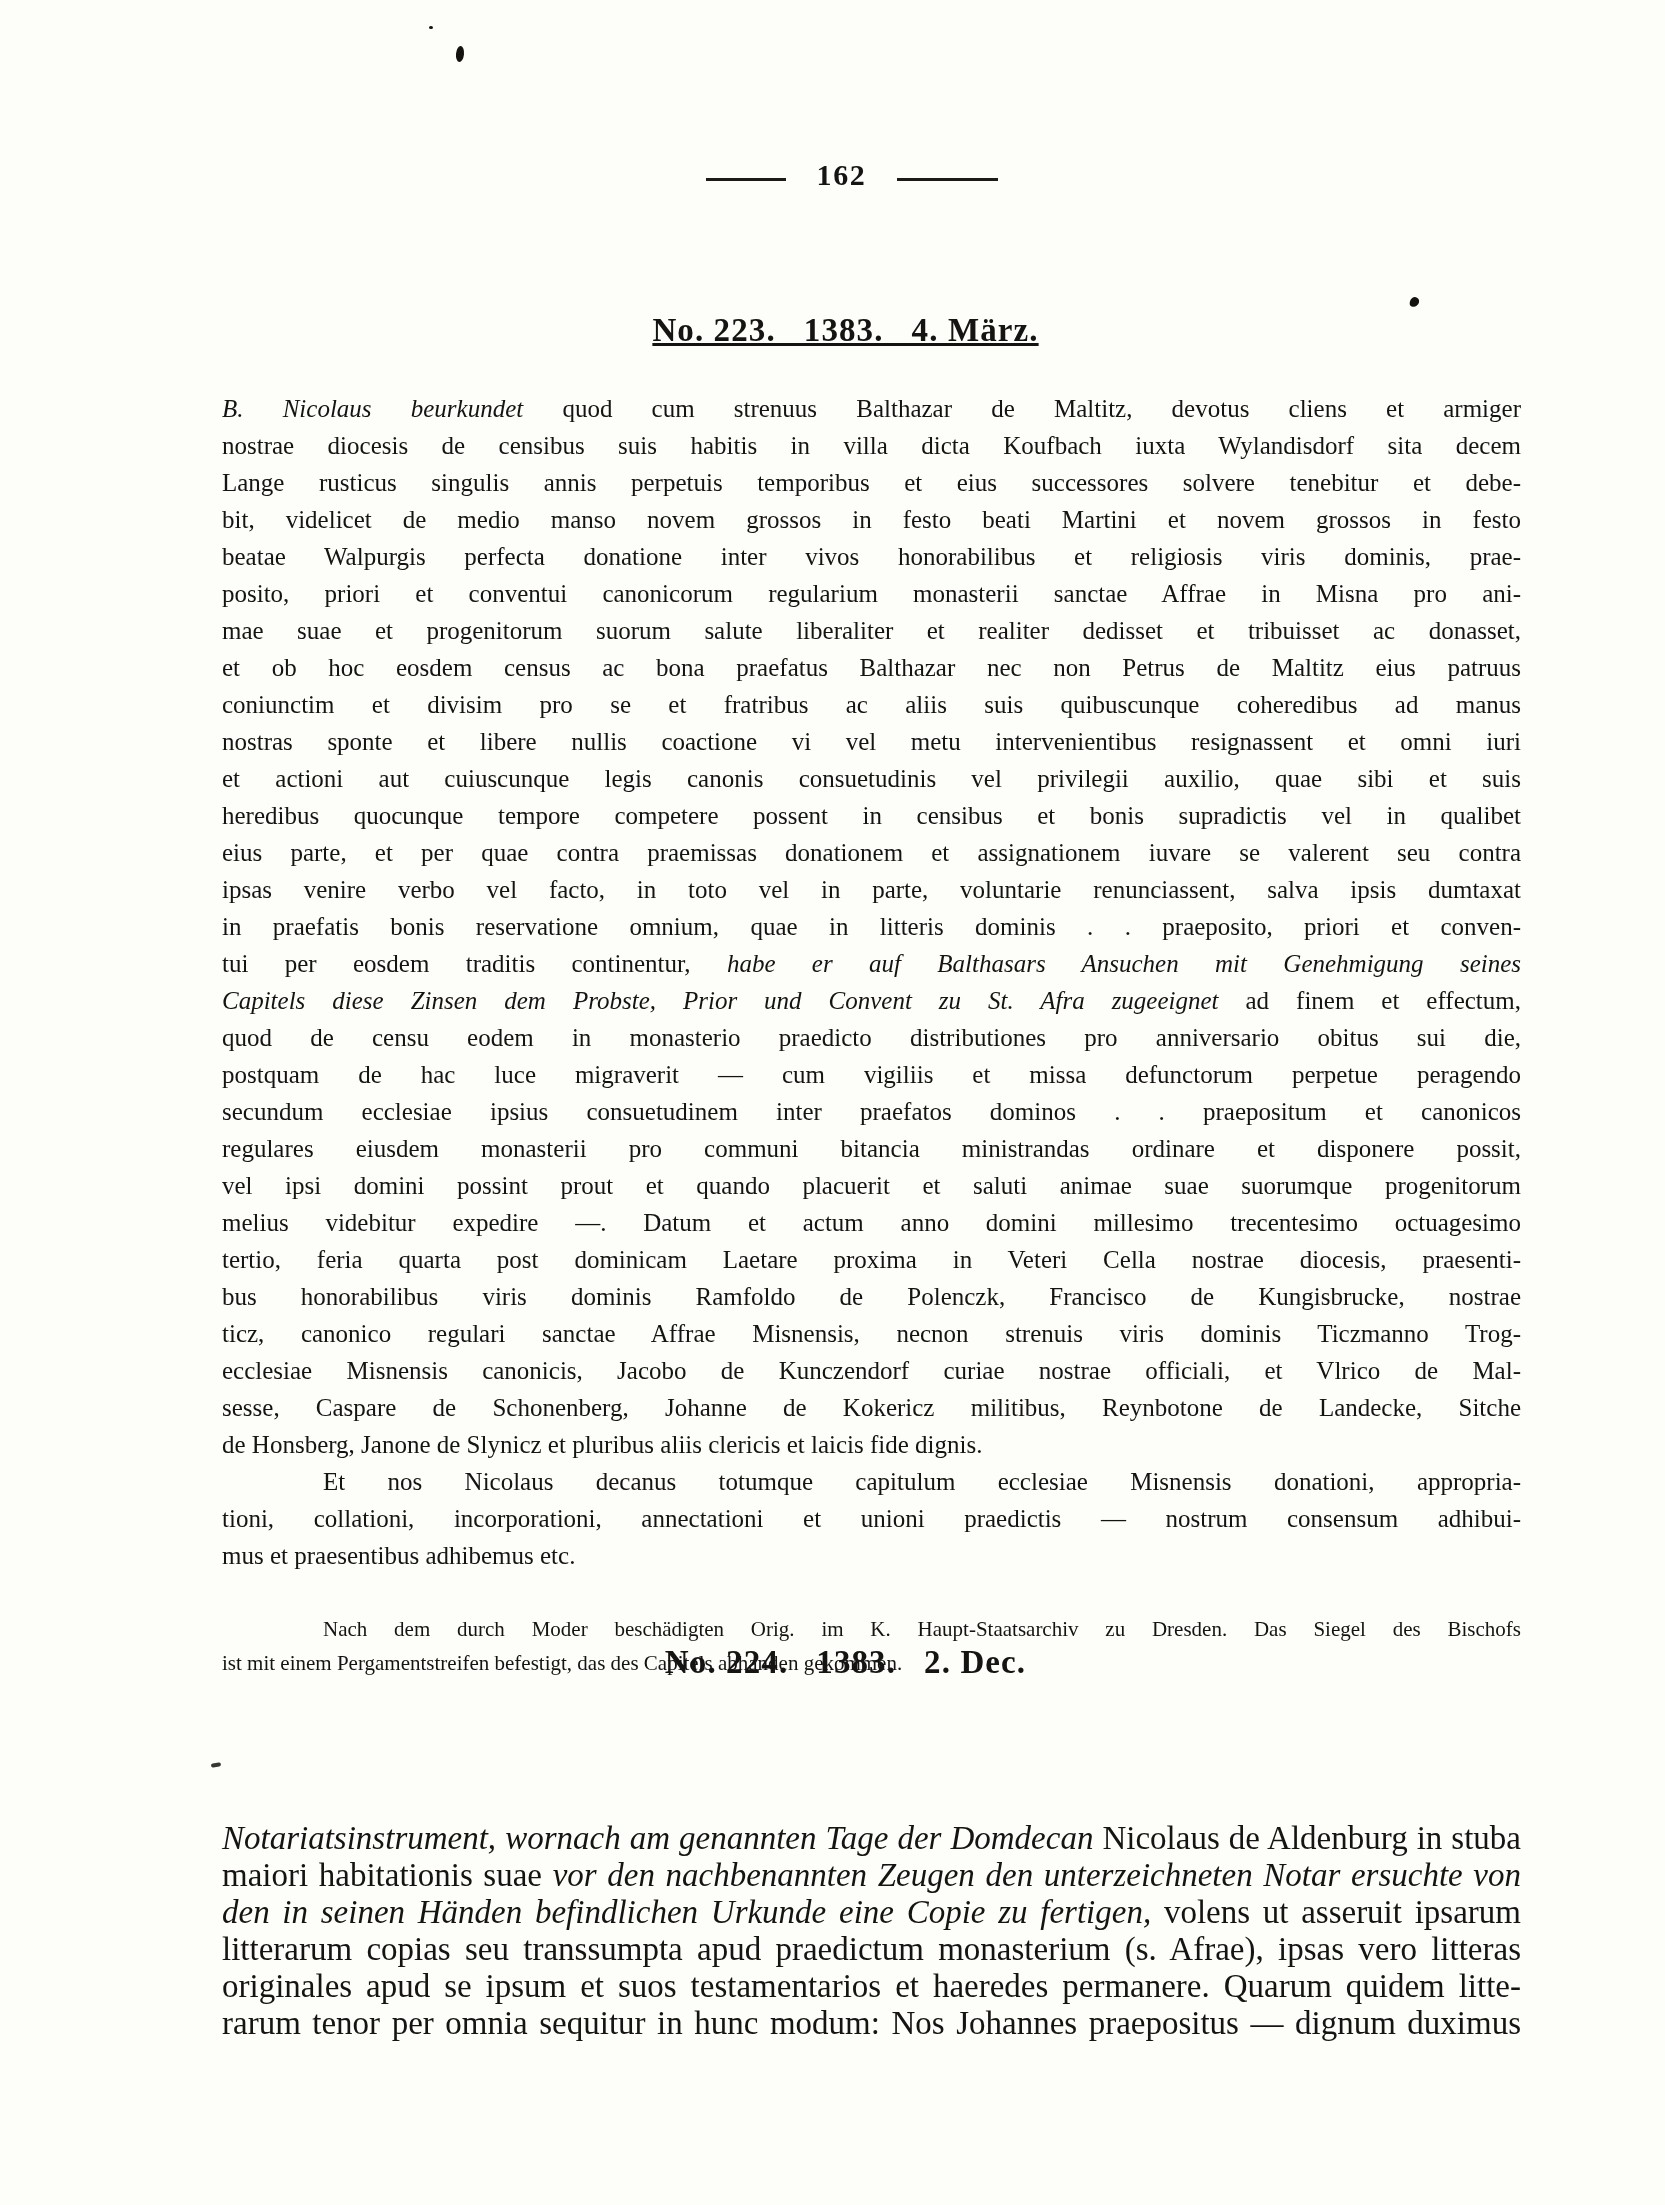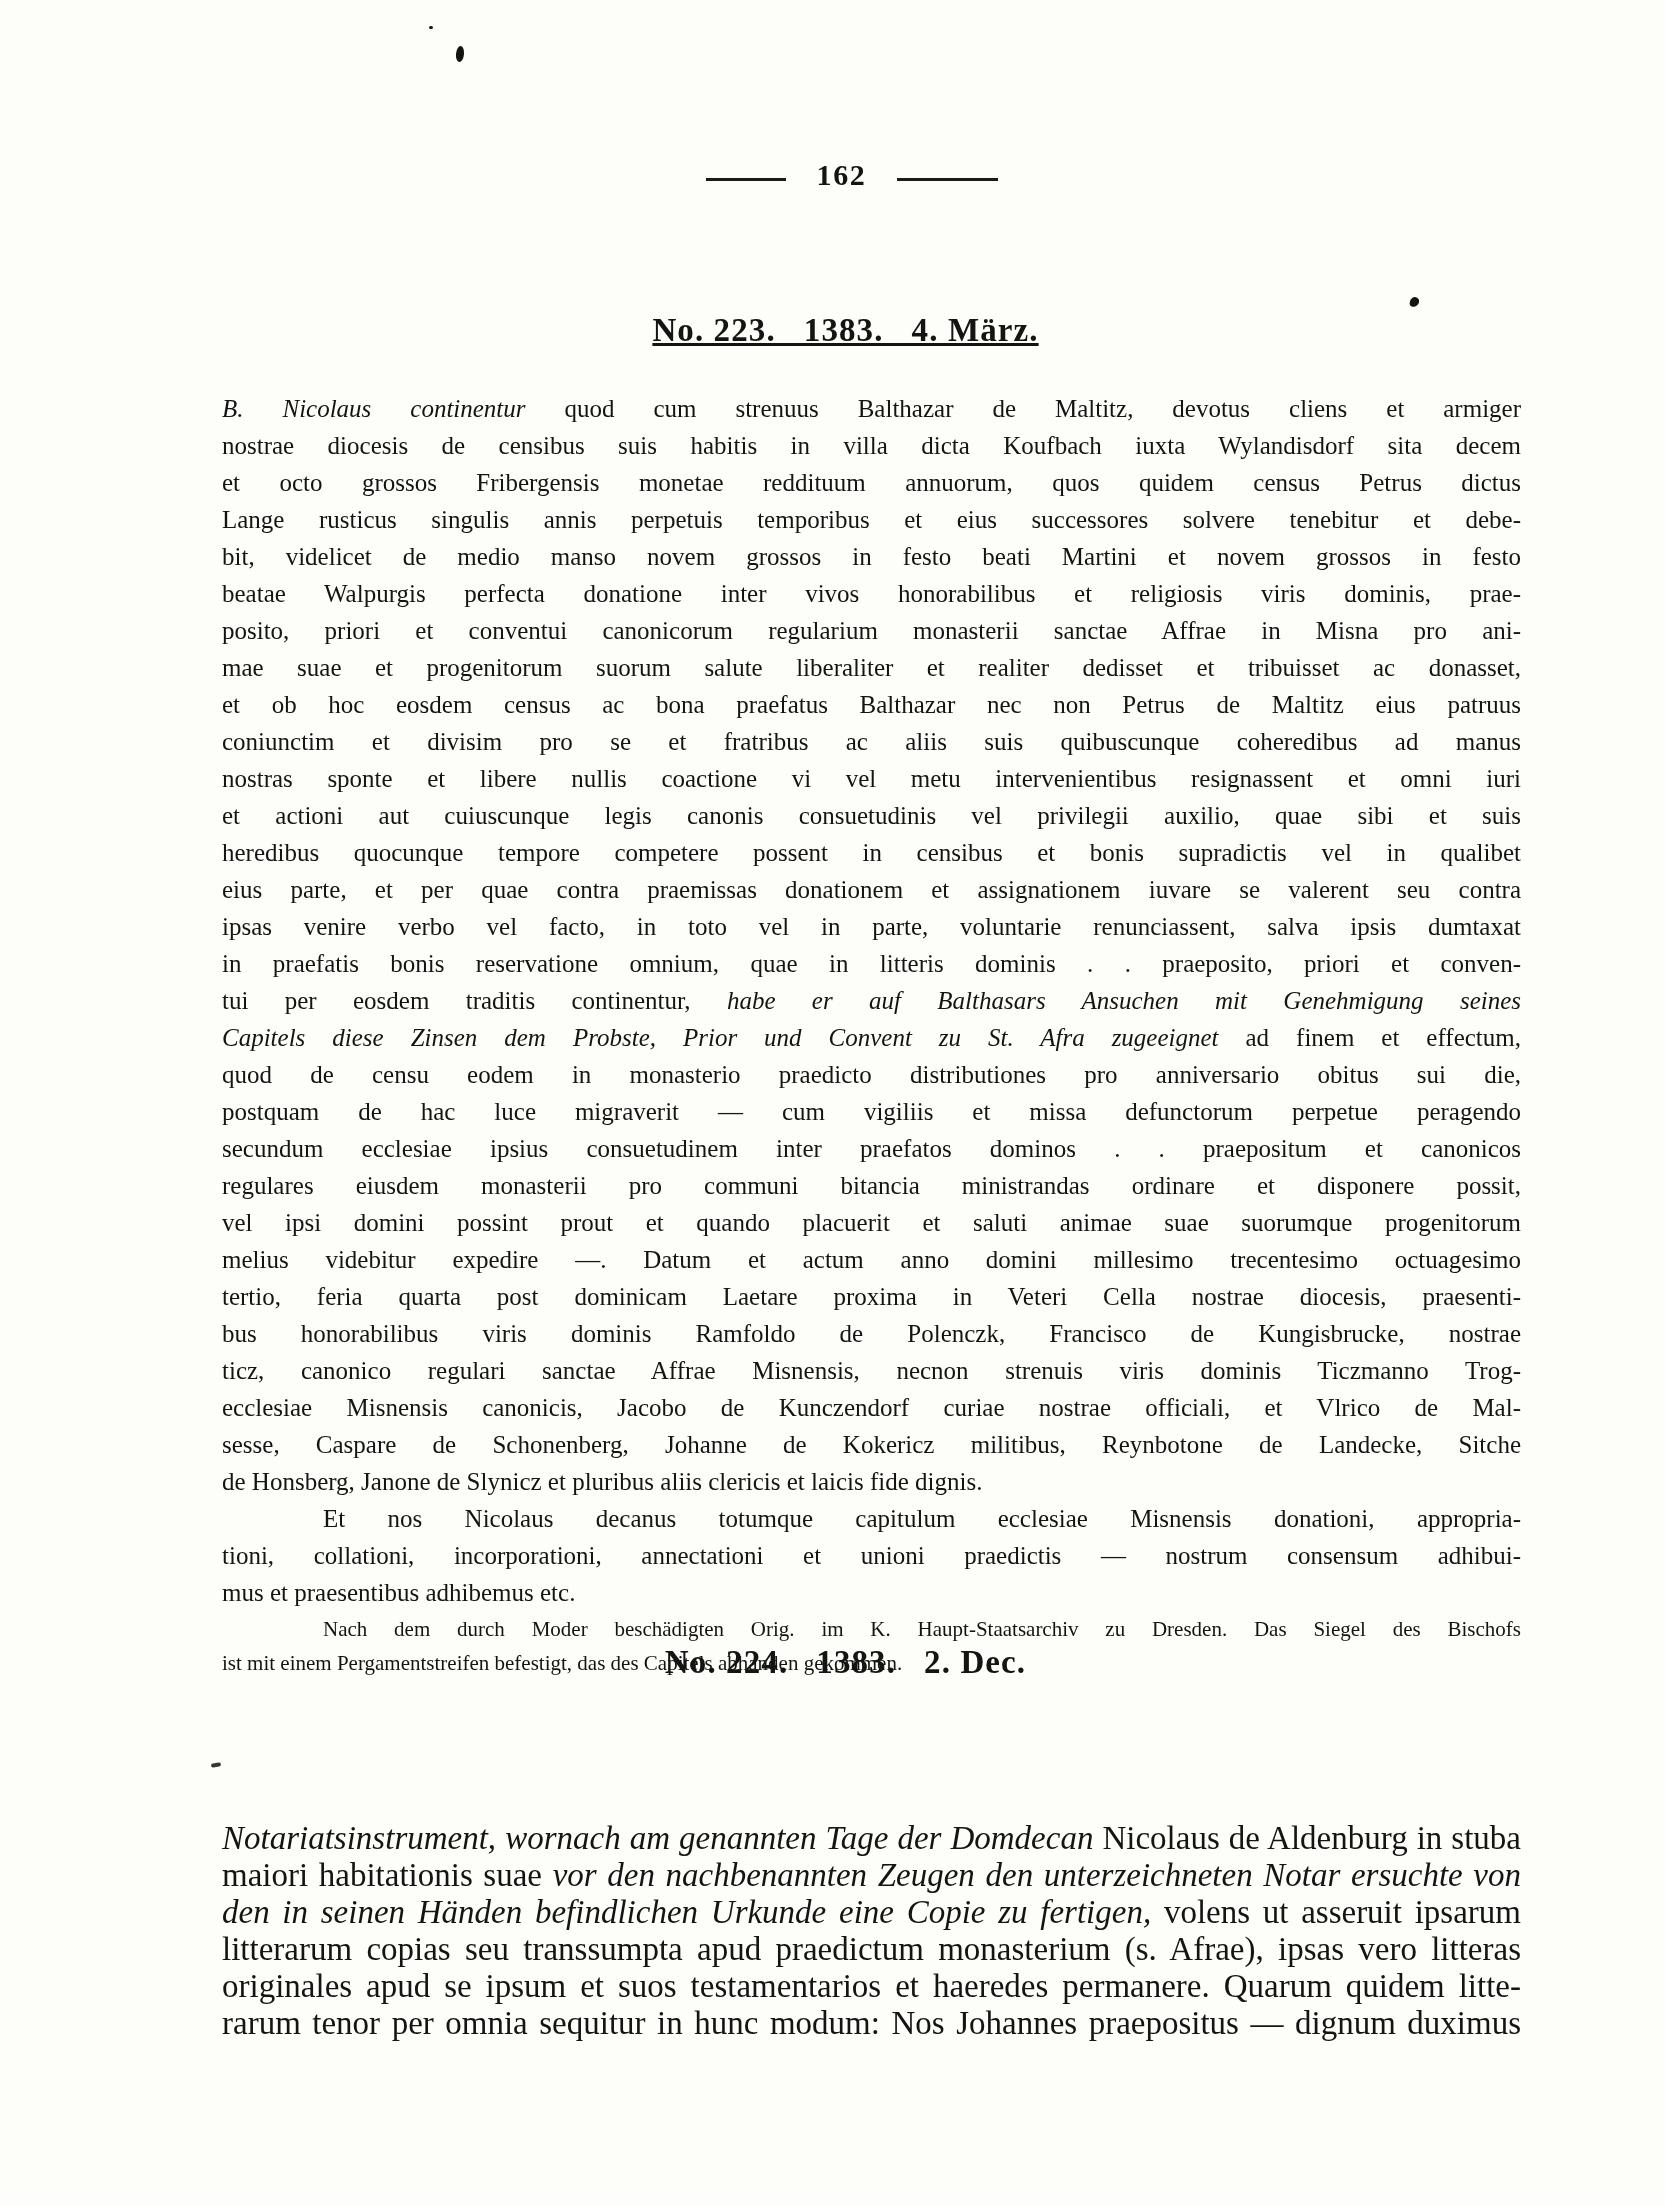--- a/index.html
+++ b/index.html
@@ -51,23 +51,22 @@
 <div class="abs pagenum-row" style="left:202px;top:158px;width:1300px;gap:31px;">
   <span class="rule l"></span>
   <span>162</span>
   <span class="rule r"></span>
 </div>
 
 <div class="abs heading" style="left:196px;top:312px;width:1299px;text-decoration:underline;">No. 223.   1383.   4. März.</div>
 
 <div class="abs textcol body-text" style="top:390px;">
   <div>
-      <div class="tline"><span class="it">B. Nicolaus continentur</span><span> quod cum strenuus Balthazar de Maltitz, devotus cliens et armiger</span></div>
+      <div class="tline"><span class="it">B. Nicolaus beurkundet</span><span> quod cum strenuus Balthazar de Maltitz, devotus cliens et armiger</span></div>
       <div class="tline"><span>nostrae diocesis de censibus suis habitis in villa dicta Koufbach iuxta Wylandisdorf sita decem</span></div>
-      <div class="tline"><span>et octo grossos Fribergensis monetae reddituum annuorum, quos quidem census Petrus dictus</span></div>
       <div class="tline"><span>Lange rusticus singulis annis perpetuis temporibus et eius successores solvere tenebitur et debe-</span></div>
       <div class="tline"><span>bit, videlicet de medio manso novem grossos in festo beati Martini et novem grossos in festo</span></div>
       <div class="tline"><span>beatae Walpurgis perfecta donatione inter vivos honorabilibus et religiosis viris dominis, prae-</span></div>
       <div class="tline"><span>posito, priori et conventui canonicorum regularium monasterii sanctae Affrae in Misna pro ani-</span></div>
       <div class="tline"><span>mae suae et progenitorum suorum salute liberaliter et realiter dedisset et tribuisset ac donasset,</span></div>
       <div class="tline"><span>et ob hoc eosdem census ac bona praefatus Balthazar nec non Petrus de Maltitz eius patruus</span></div>
       <div class="tline"><span>coniunctim et divisim pro se et fratribus ac aliis suis quibuscunque coheredibus ad manus</span></div>
       <div class="tline"><span>nostras sponte et libere nullis coactione vi vel metu intervenientibus resignassent et omni iuri</span></div>
       <div class="tline"><span>et actioni aut cuiuscunque legis canonis consuetudinis vel privilegii auxilio, quae sibi et suis</span></div>
       <div class="tline"><span>heredibus quocunque tempore competere possent in censibus et bonis supradictis vel in qualibet</span></div>

